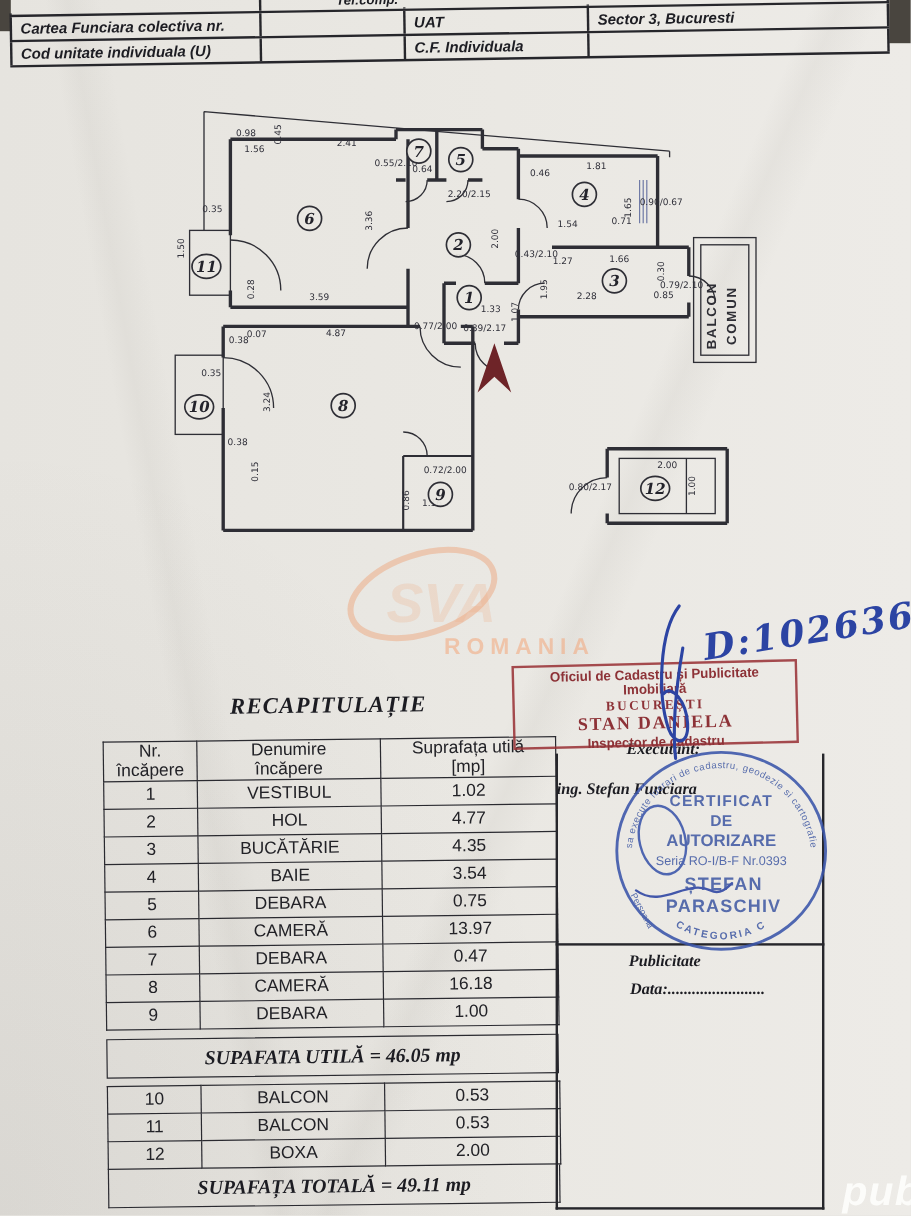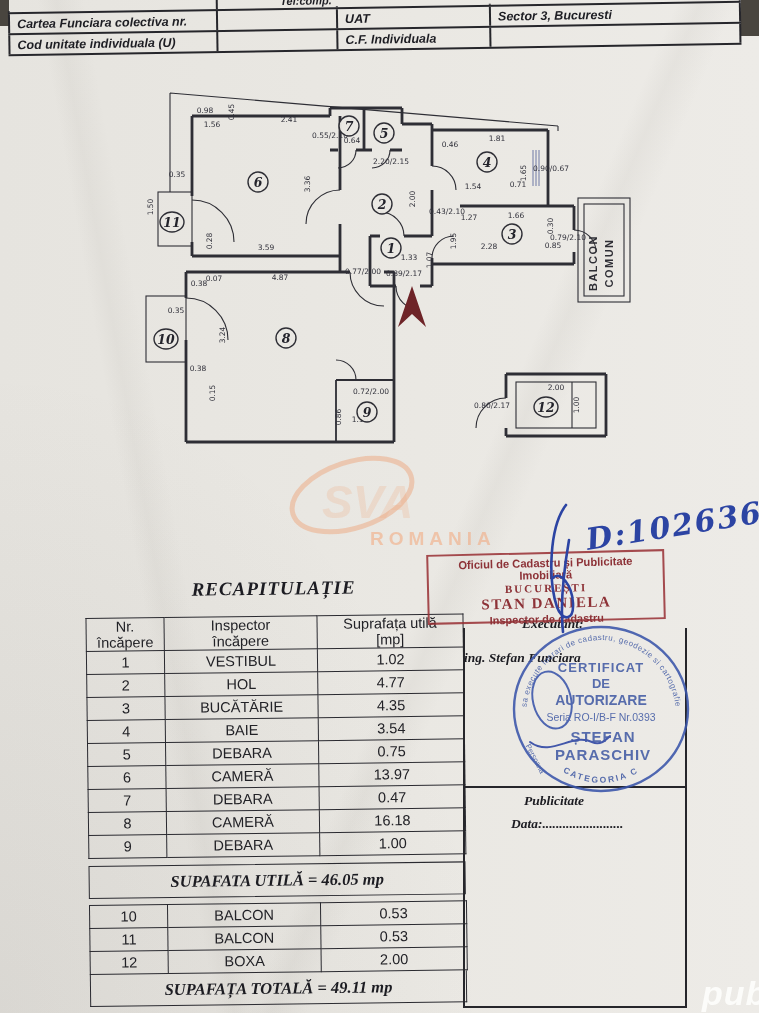--- a/index.html
+++ b/index.html
@@ -101,21 +101,21 @@
     <colgroup>
         <col style="width:78px">
         <col style="width:153px">
         <col style="width:146px">
       </colgroup>
     <tbody>
         <tr>
       <td class="th">
         <span>Nr.</span><br><span>încăpere</span></td>
       <td class="th">
-        <span>Inspector</span><br><span>încăpere</span></td>
+        <span>Denumire</span><br><span>încăpere</span></td>
       <td class="th">
         <span>Suprafața utilă</span><br><span>[mp]</span></td>
     </tr>
     <tr>
           <td>1</td>
           <td>VESTIBUL</td>
           <td>1.02</td>
         </tr>
     <tr>
           <td>2</td>
@@ -189,21 +189,21 @@
   <div class="band" style="border-top:none;">SUPAFAȚA TOTALĂ = 49.11 mp</div>
 </div>
 
 <div class="vline" style="left:463px;top:628px;width:2px;height:380px;"></div>
 <div class="vline" style="left:685px;top:628px;width:2px;height:380px;"></div>
 <div class="hline" style="left:463px;top:786px;width:224px;height:2px;"></div>
 <div class="hline" style="left:463px;top:1006px;width:224px;height:2px;"></div>
 <div class="panel-text" style="left:522px;top:616px;">Executant:</div>
 <div class="panel-text" style="left:464px;top:650px;">ing. Stefan Funciara</div>
 <div class="panel-text" style="left:524px;top:793px;">Publicitate</div>
-<div class="panel-text" style="left:511px;top:816px;">Data:........................</div>
+<div class="panel-text" style="left:525px;top:816px;">Data:........................</div>
 
 <div class="redstamp">
   <div class="rs1">Oficiul de Cadastru și Publicitate Imobiliară</div>
   <div class="rs2">BUCUREȘTI</div>
   <div class="rs3">STAN DANIELA</div>
   <div class="rs4">Inspector de cadastru</div>
 </div>
 
 <div class="pub">pub</div>
 

